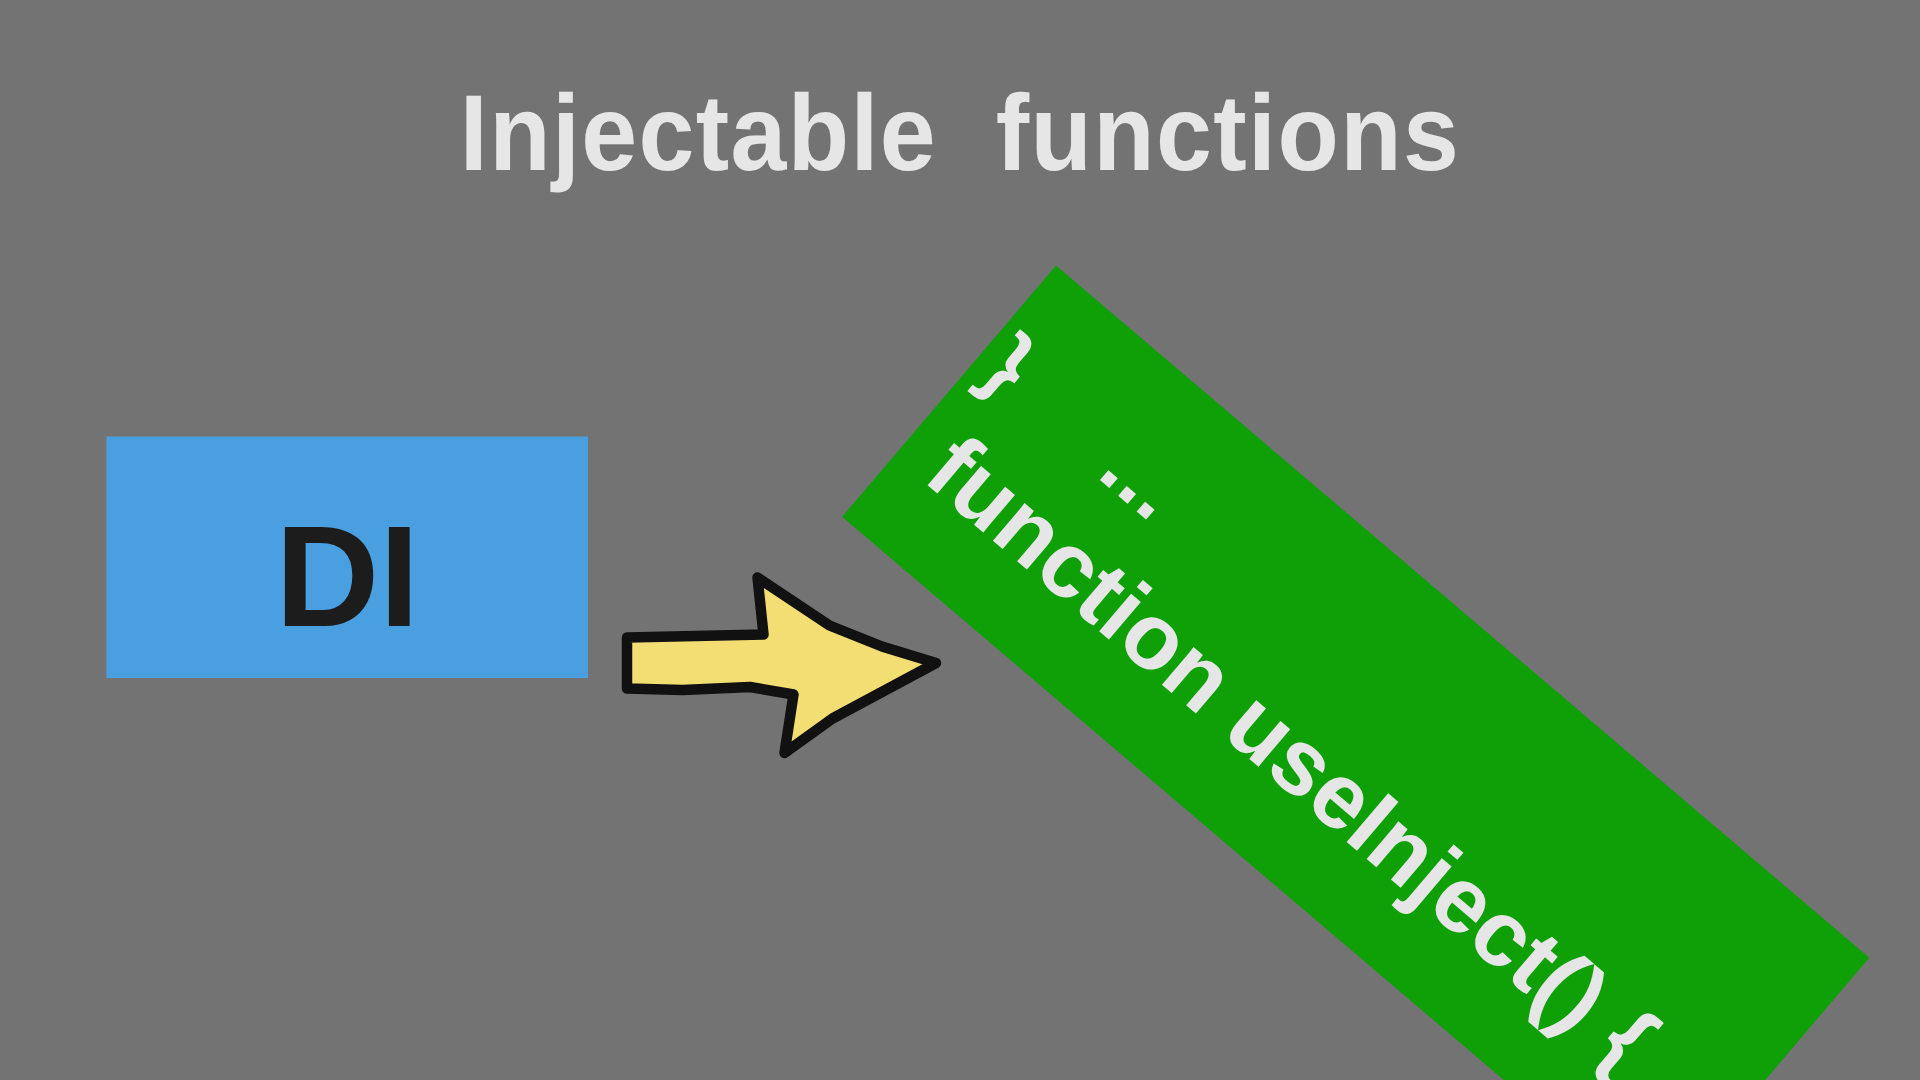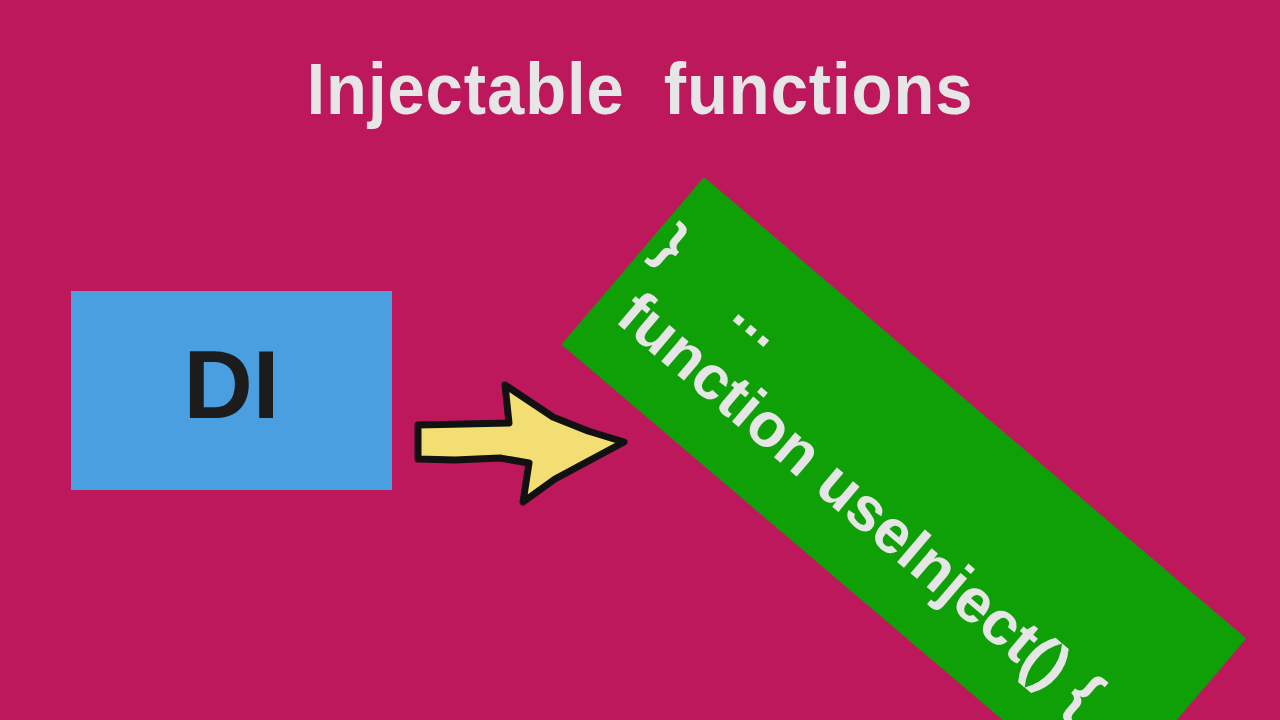--- a/index.html
+++ b/index.html
@@ -5,21 +5,21 @@
   html, body {
     margin: 0;
     padding: 0;
     background: #2b2b2b;
   }
   #slide {
     position: relative;
     width: 1280px;
     height: 720px;
     overflow: hidden;
-    background: #be185d;
+    background: #737373;
     font-family: "Liberation Sans", sans-serif;
   }
 
   
   #slide-title {
     position: absolute;
     left: 0;
     top: 48px;
     width: 1280px;
     text-align: center;
@@ -33,21 +33,21 @@
     transform: scaleX(0.93);
     transform-origin: center top;
   }
 
   
   #di-box {
     position: absolute;
     left: 71px;
     top: 291px;
     width: 321px;
-    height: 199px;
+    height: 161px;
     background: #4a9fe0;
   }
   #di-label {
     position: absolute;
     left: 0;
     top: 46px;
     width: 321px;
     text-align: center;
     color: #1c1c1c;
     font-family: "Liberation Sans", sans-serif;

